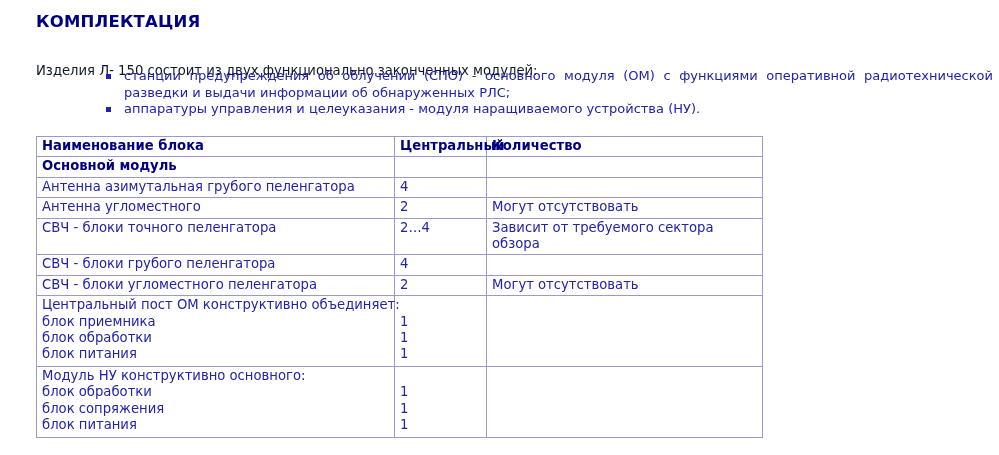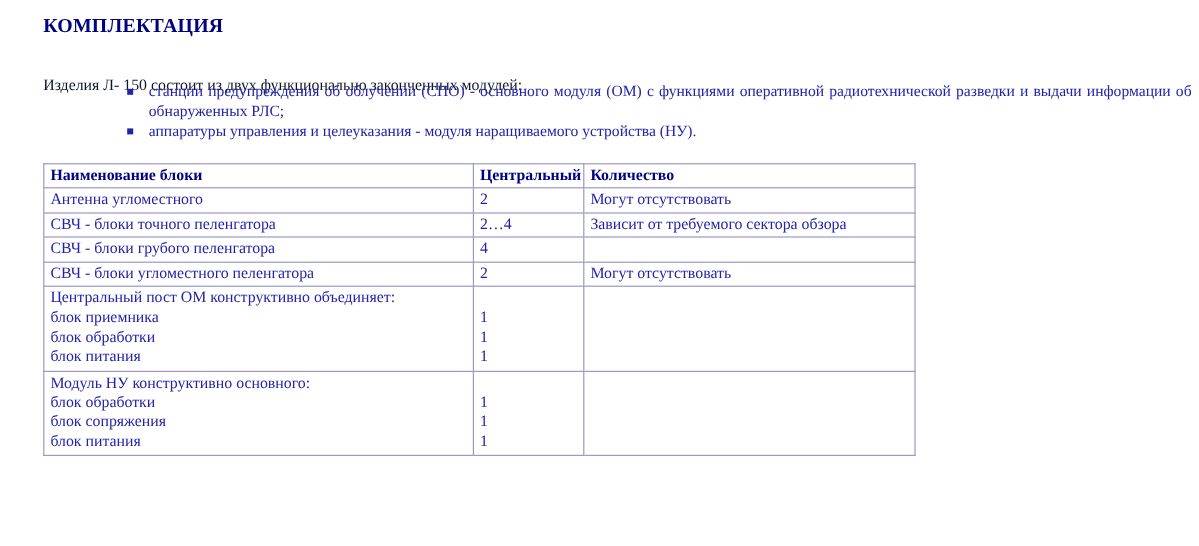--- a/index.html
+++ b/index.html
@@ -11,21 +11,20 @@
     width: 999px;
     height: 455px;
     overflow: hidden;
     font-family: "DejaVu Sans", "Liberation Sans", sans-serif;
     color: #000080;
   }
   .page {
     position: relative;
     width: 991px;
     height: 455px;
-    font-family: Liberation Serif, serif;
   }
   .page-title {
     position: absolute;
     left: 36px;
     top: 1px;
     font-size: 16.5px;
     font-weight: bold;
     color: #000080;
     letter-spacing: 0.2px;
   }
@@ -132,27 +131,37 @@
   </ul>
 
   <table class="spec">
     <colgroup>
       <col class="col-name">
       <col class="col-qty">
       <col class="col-use">
     </colgroup>
     <thead>
       <tr>
-        <th>Наименование блоки</th>
+        <th>Наименование блока</th>
         <th>Центральный</th>
         <th>Количество</th>
       </tr>
     </thead>
     <tbody>
-
+      <tr class="section-row">
+        <td>Основной модуль</td>
+        <td></td>
+        <td></td>
+      </tr>
+
+      <tr>
+        <td>Антенна азимутальная грубого пеленгатора</td>
+        <td>4</td>
+        <td></td>
+      </tr>
       <tr>
         <td>Антенна угломестного</td>
         <td>2</td>
         <td>Могут отсутствовать</td>
       </tr>
       <tr>
         <td>СВЧ - блоки точного пеленгатора</td>
         <td>2…4</td>
         <td>Зависит от требуемого сектора обзора</td>
       </tr>

